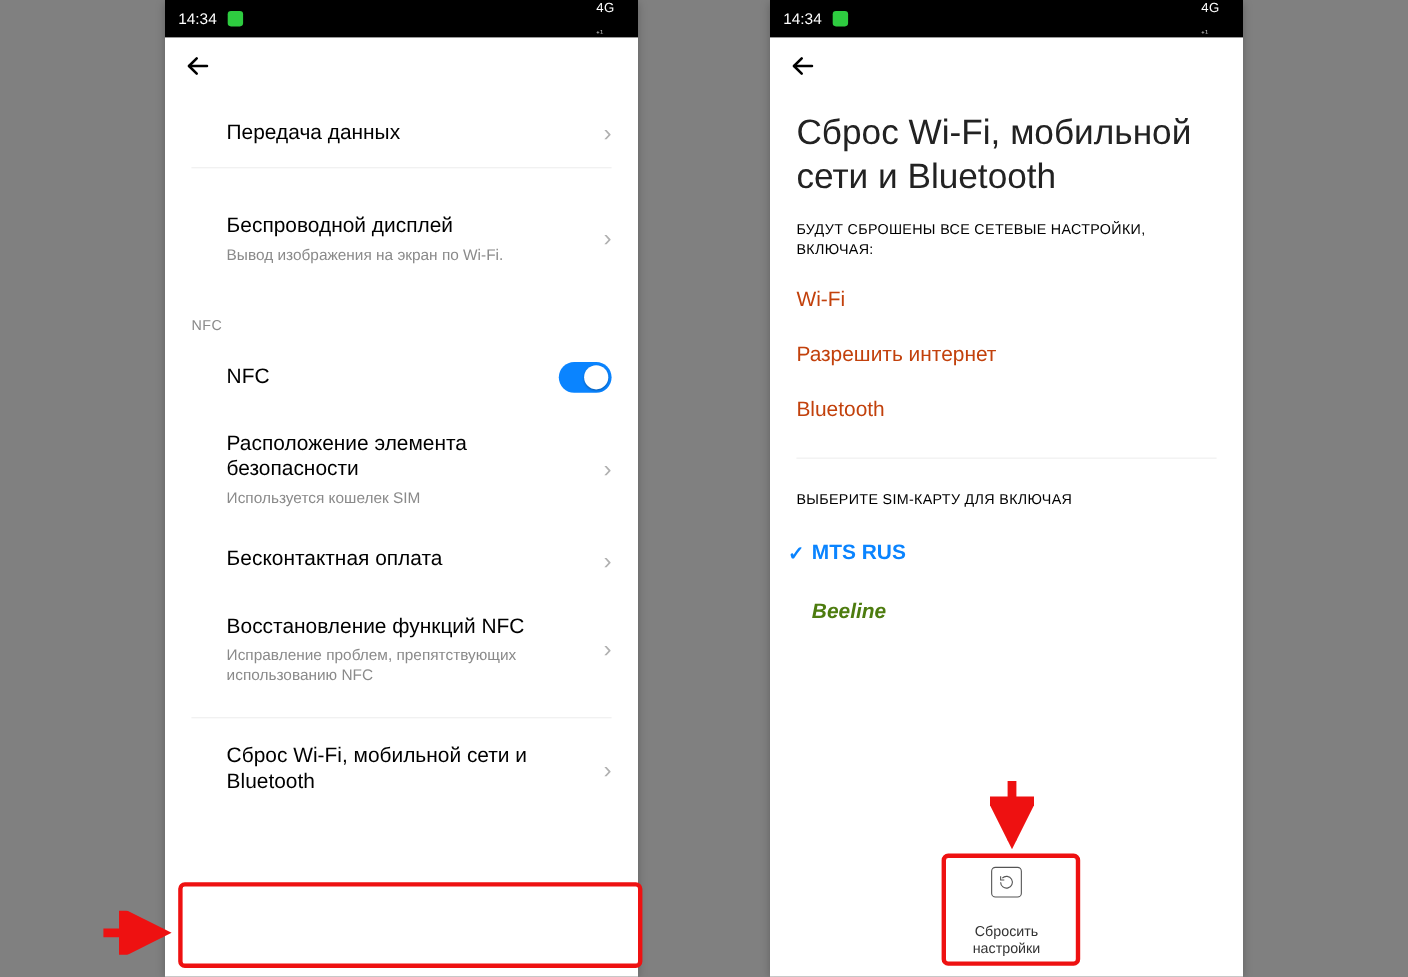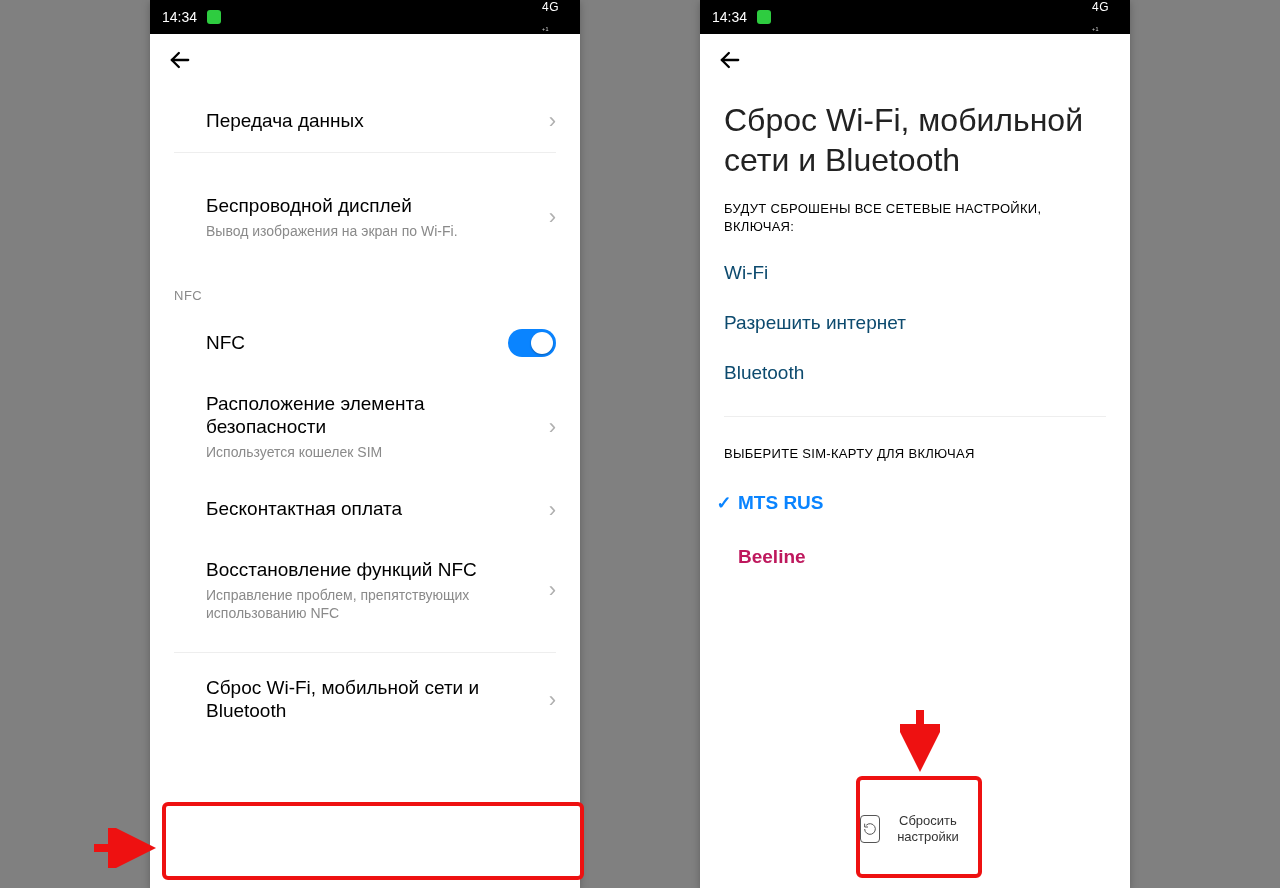--- a/index.html
+++ b/index.html
@@ -115,37 +115,37 @@
     line-height: 1.25;
   }
   .subtext {
     font-size: 13px;
     color: #000000;
     letter-spacing: 0.3px;
     padding: 4px 24px 12px 24px;
     line-height: 1.4;
   }
   .reset-list .row {
-    font-size: 19px; font-weight: 500; color: #0c4a6e;
+    font-size: 19px; font-weight: 500; color: #c2410c;
     padding: 14px 24px;
   }
   .sim-row {
     display: flex; align-items: center; padding: 16px 24px 16px 10px;
     font-size: 19px; font-weight: 600;
   }
   .sim-check { width: 28px; display:flex; justify-content:center; color:#0a84ff; font-size:18px; font-weight:700;}
   .sim-label { }
   .sim-selected { color: #0a84ff; }
-  .sim-unselected { color: #be185d; padding-left: 38px; }
+  .sim-unselected { color: #4d7c0f; padding-left: 38px; font-style: italic; }
   .reset-btn {
     position: absolute;
     bottom: 18px; left: 50%; transform: translateX(-50%);
     width: 110px; height: 82px;
     background: #fff;
-    display: flex; flex-direction: row; align-items: center; justify-content: space-between;
+    display: flex; flex-direction: column; align-items: center; justify-content: space-between;
     gap: 6px;
   }
   .reset-btn .icon-box {
     width: 26px; height: 26px; border: 1.5px solid #555; border-radius: 4px;
     display: flex; align-items: center; justify-content: center;
   }
   .reset-btn .icon-box svg { width: 16px; height: 16px; stroke:#555; fill:none; stroke-width:1.5;}
   .reset-btn .btn-text { font-size: 13px; color:#333; text-align:center; line-height:1.2;}
   .highlight-box {
     border: 4px solid #e11; border-radius: 6px;

